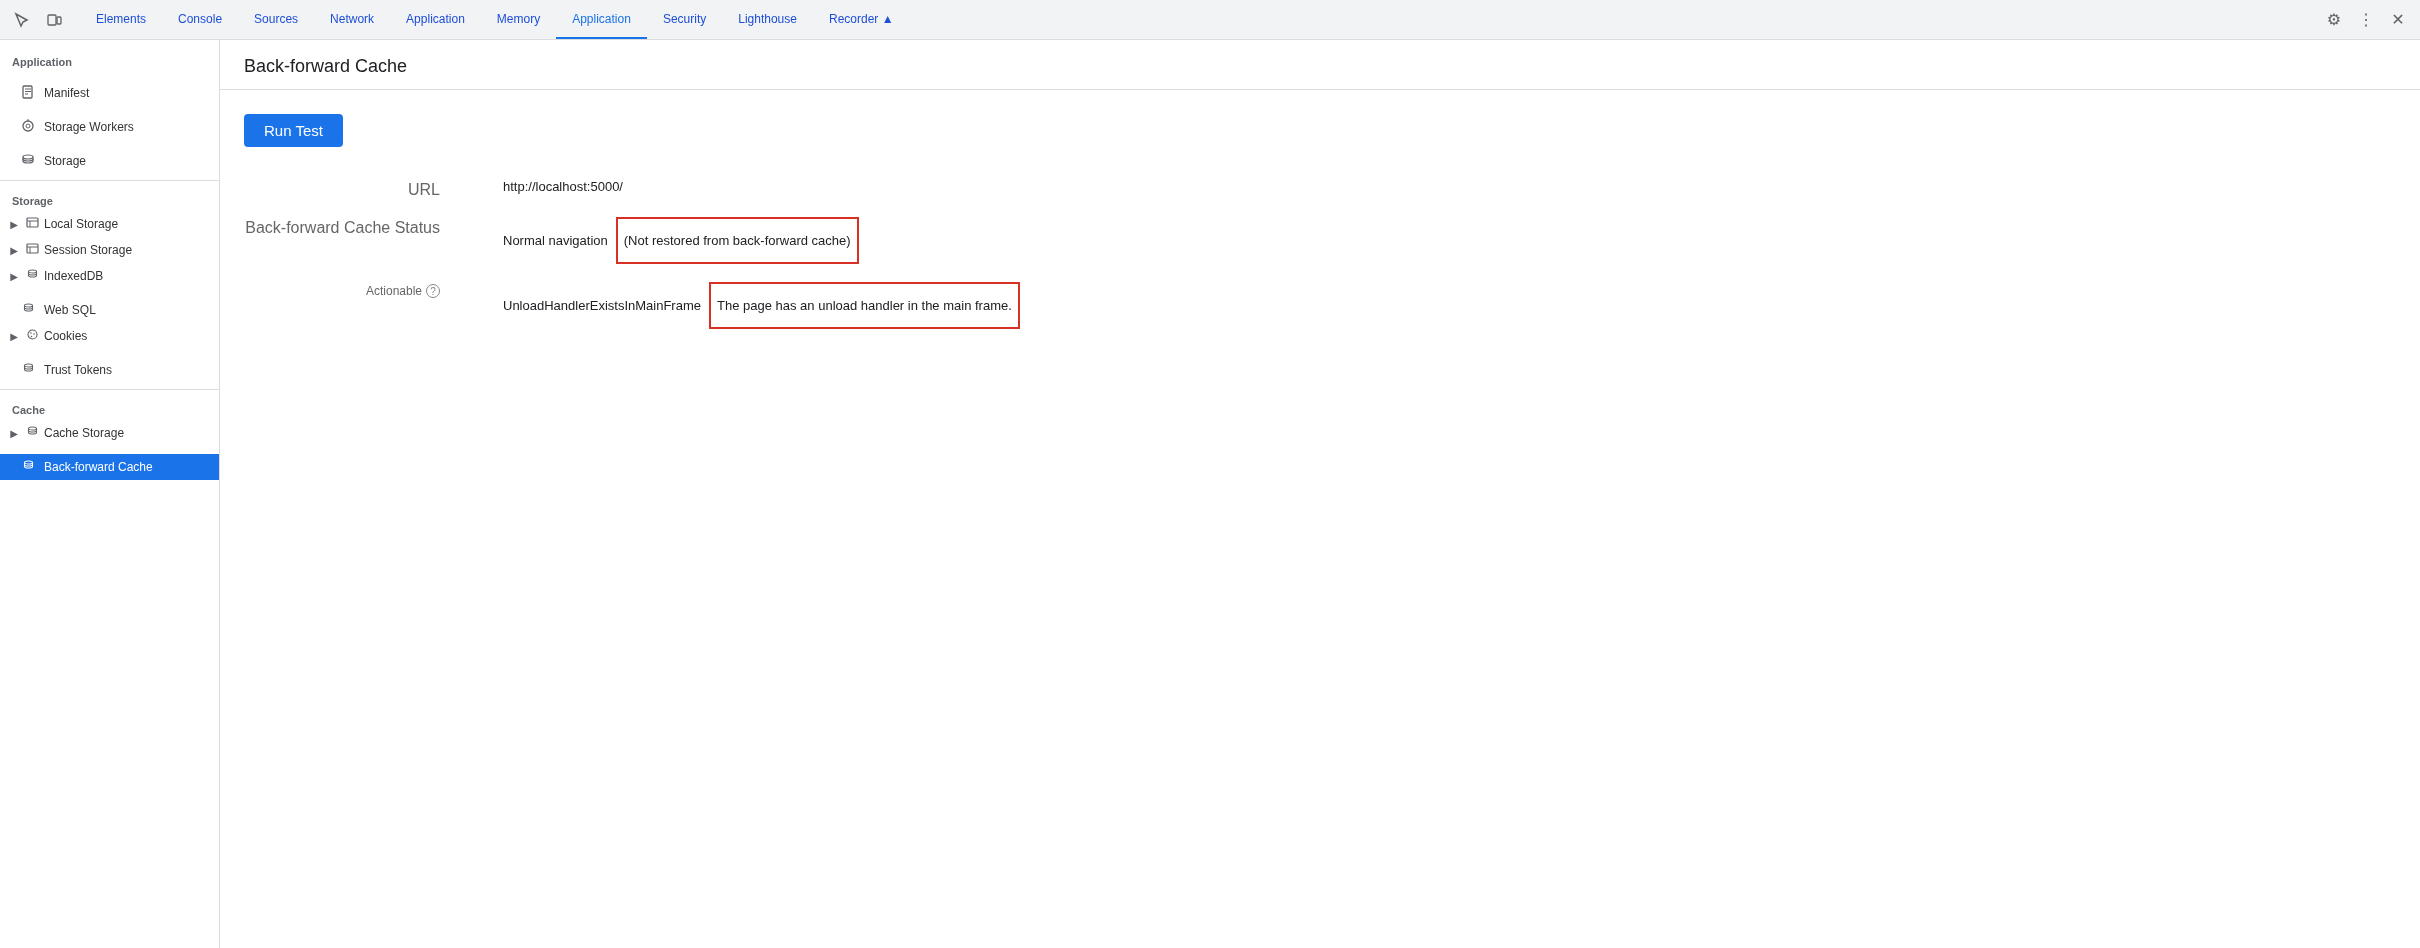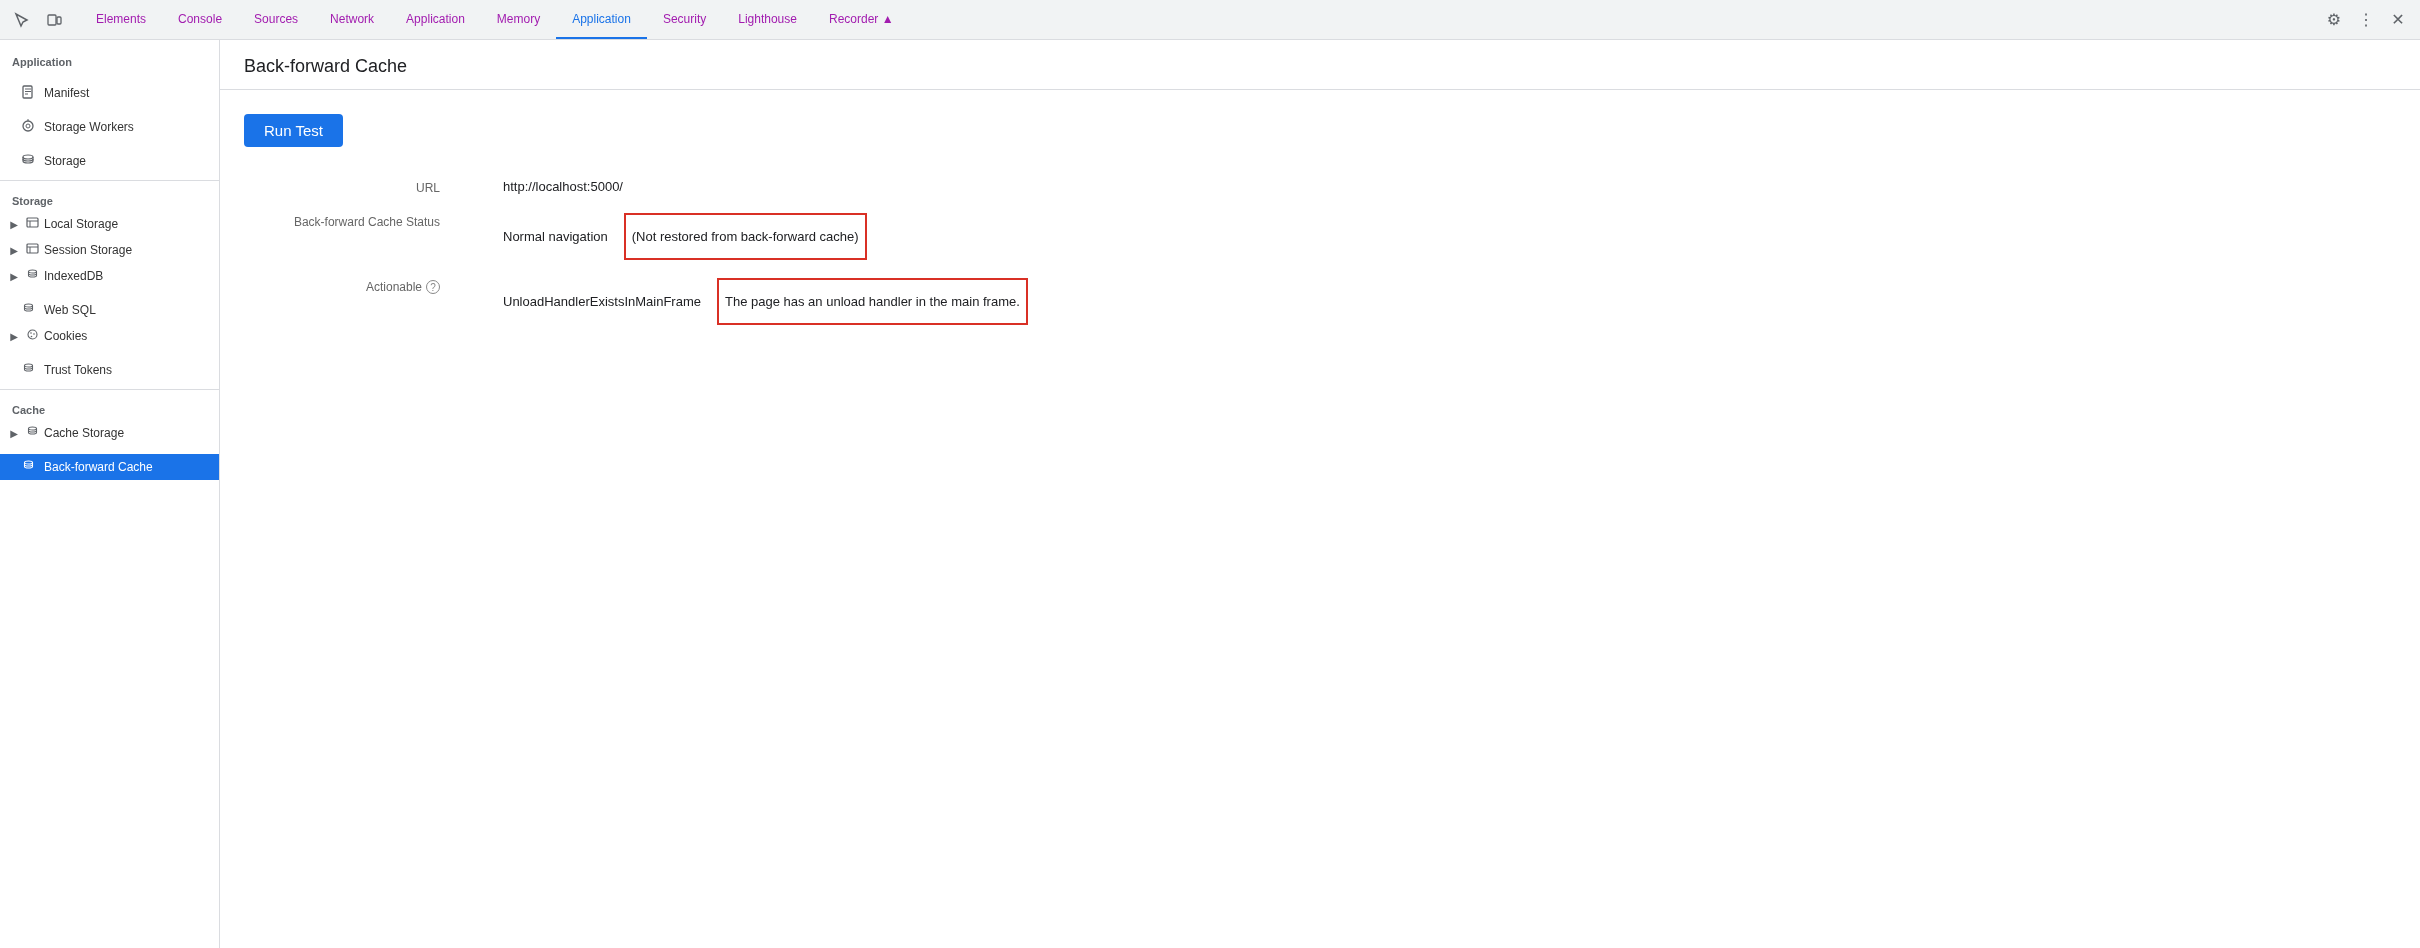--- a/index.html
+++ b/index.html
@@ -46,21 +46,21 @@
       align-items: center;
       flex: 1;
       height: 100%;
     }
     .tab-item {
       padding: 0 16px;
       height: 100%;
       display: flex;
       align-items: center;
       cursor: pointer;
-      color: #a21caf;
+      color: #1d4ed8;
       font-size: 12px;
       border-bottom: 2px solid transparent;
       white-space: nowrap;
     }
     .tab-item.active {
       color: #1a73e8;
       border-bottom: 2px solid #1a73e8;
     }
     .toolbar-right {
       display: flex;
@@ -168,35 +168,35 @@
     }
 
     .info-grid {
       display: grid;
       grid-template-columns: 220px 1fr;
       row-gap: 18px;
       align-items: start;
       max-width: 900px;
     }
     .info-label {
-      font-size: 12px;
+      font-size: 16px;
       color: #666;
       text-align: right;
       padding-right: 24px;
       padding-top: 2px;
     }
     .info-value {
       font-size: 13px;
       color: #202124;
       margin-left: 39px;
     }
     .info-value-row {
       display: flex;
       align-items: center;
-      gap: 16px;
+      gap: 8px;
       flex-wrap: wrap;
     }
     .highlight-box {
       display: inline-block;
       border: 2px solid #d93025;
       padding: 14px 6px;
       font-size: 13px;
       color: #202124;
     }
     .actionable-label {

